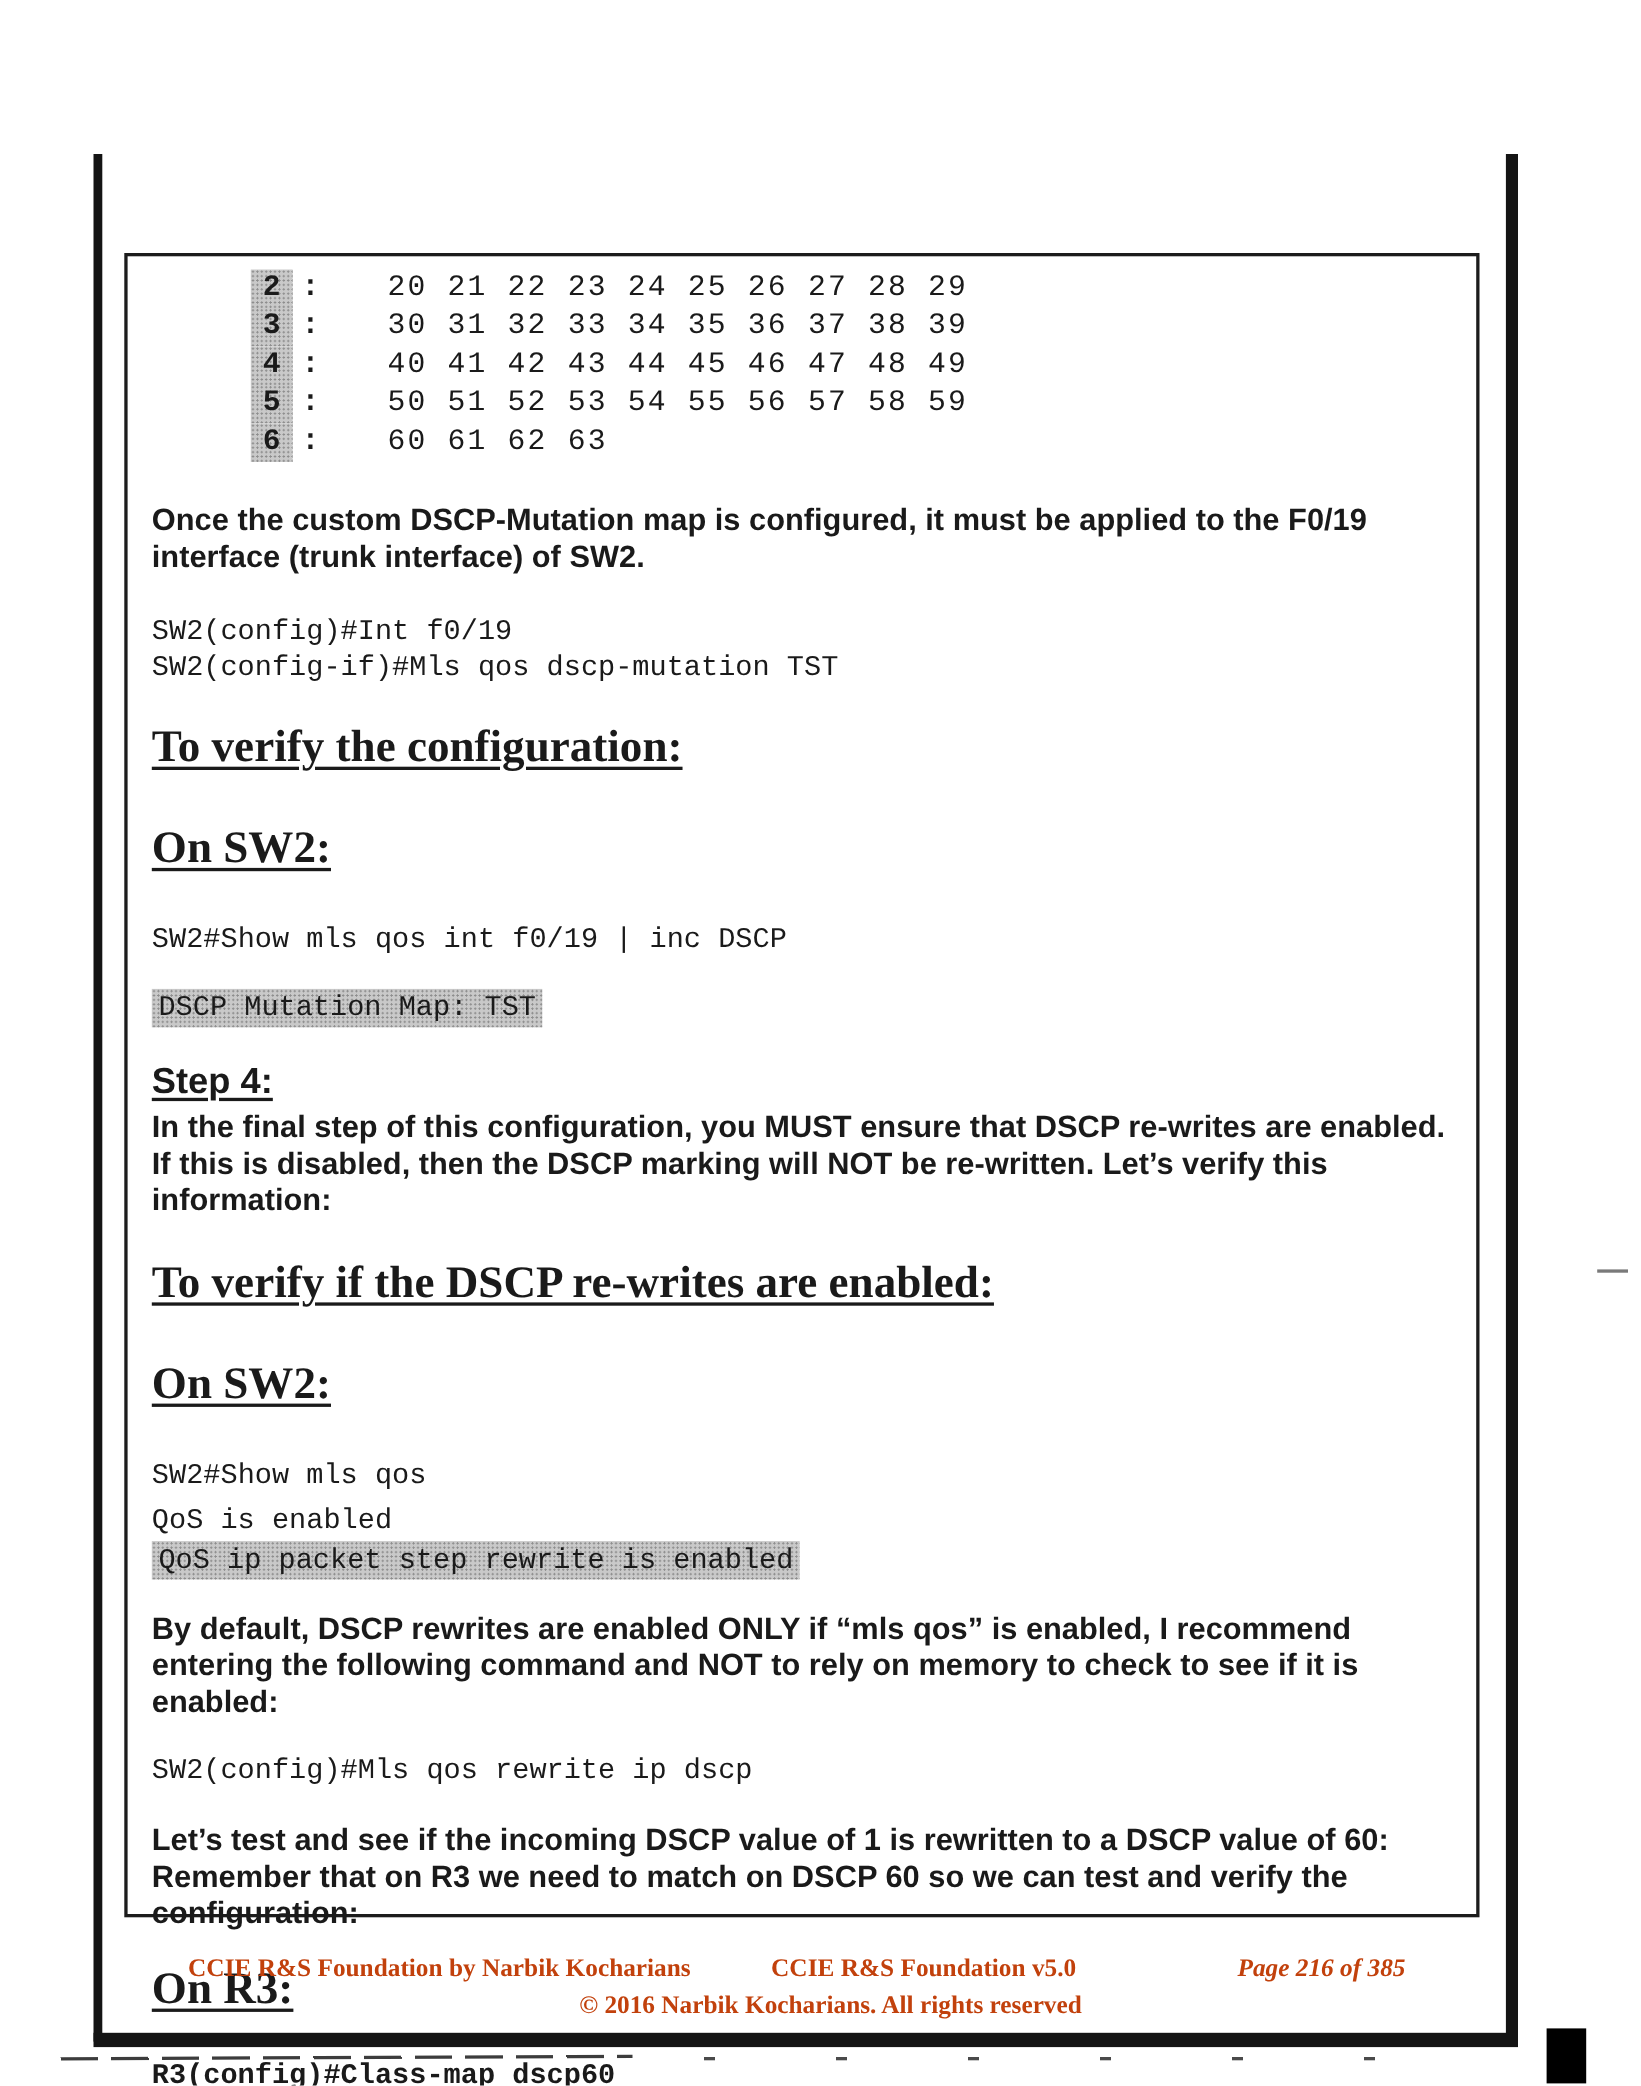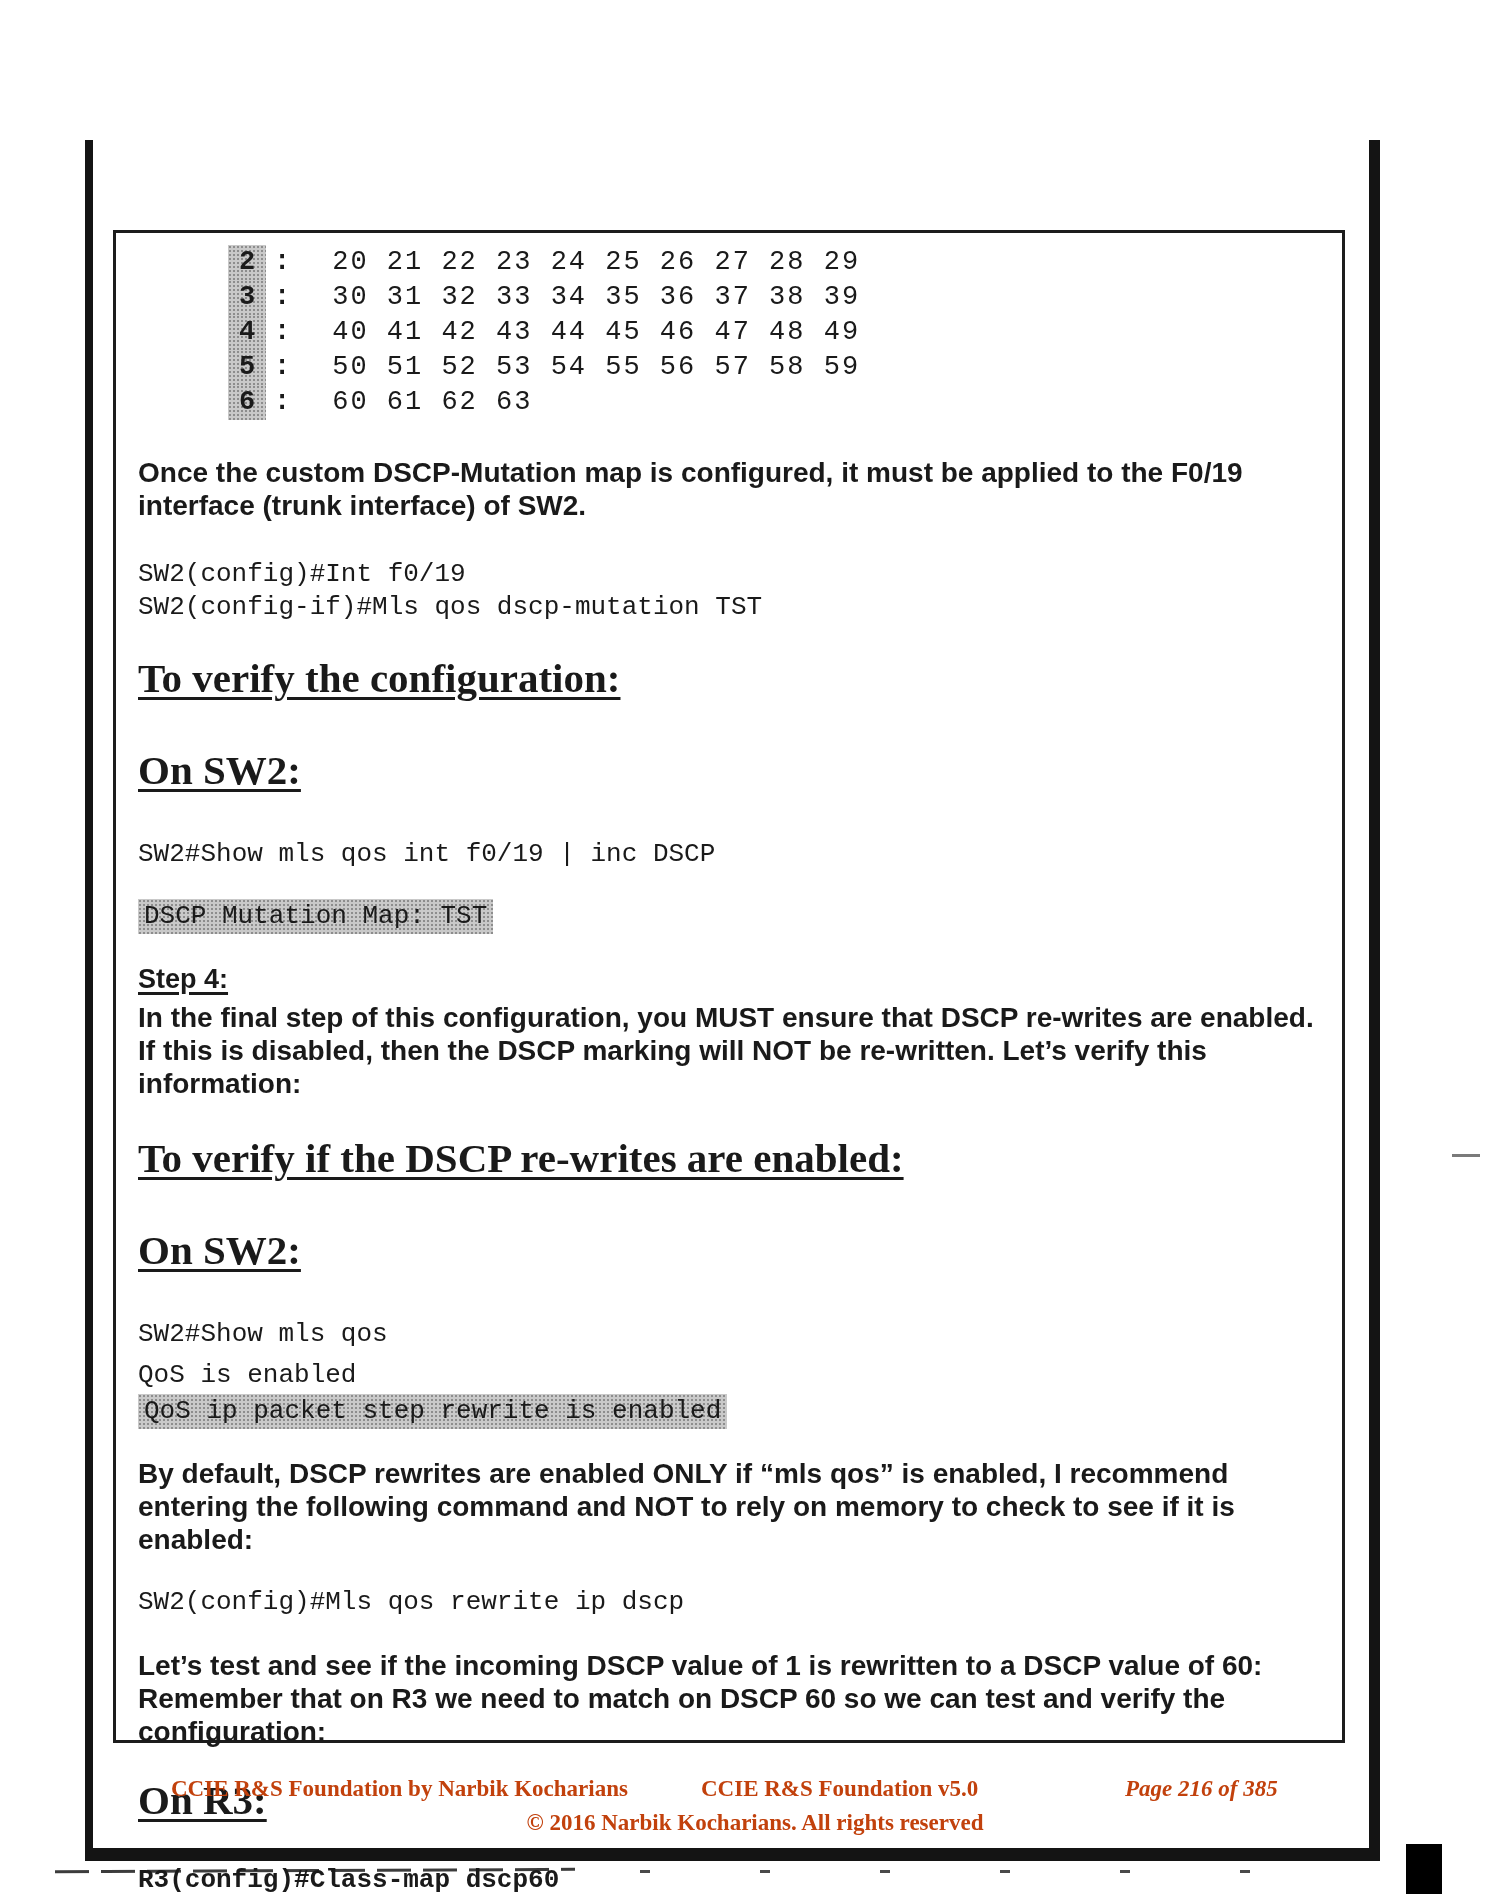--- a/index.html
+++ b/index.html
@@ -33,27 +33,27 @@
     background-image:radial-gradient(#8d8d8d 0.9px,transparent 1px);
     background-size:4px 4px;
     display:inline-block;padding:1px 6px;
   }
 
   
   .trow{display:flex;align-items:baseline;font-family:"Liberation Mono","DejaVu Sans Mono",monospace;
     font-size:27px;line-height:33px;font-weight:700;margin-left:90px;}
   .trow .lbl{min-width:26px;text-align:center;}
   .trow .colon{margin-left:8px;font-weight:700;}
-  .trow .vals{margin-left:42px;font-weight:400;letter-spacing:2px;white-space:pre;}
+  .trow .vals{margin-left:62px;font-weight:400;letter-spacing:2px;white-space:pre;}
 
   .para{font-size:28px;line-height:33px;font-weight:700;max-width:1190px;}
 
   .h-serif{font-family:"Liberation Serif",serif;font-size:41px;font-weight:700;
     text-decoration:underline;text-decoration-thickness:3px;text-underline-offset:5px;}
-  .h-sans{font-size:27px;font-weight:700;
+  .h-sans{font-size:33px;font-weight:700;
     text-decoration:underline;text-decoration-thickness:3px;text-underline-offset:4px;}
 
   
   .footer{position:absolute;left:113px;top:1776px;width:1232px;
     font-family:"Liberation Serif",serif;font-weight:700;font-size:23px;color:#c2410c;}
   .footer .line1{position:relative;height:32px;}
   .footer .line1 .f-left{position:absolute;left:58px;}
   .footer .line1 .f-center{position:absolute;left:588px;}
   .footer .line1 .f-right{position:absolute;left:1012px;font-style:italic;}
   .footer .line2{text-align:center;padding-left:52px;margin-top:2px;}

